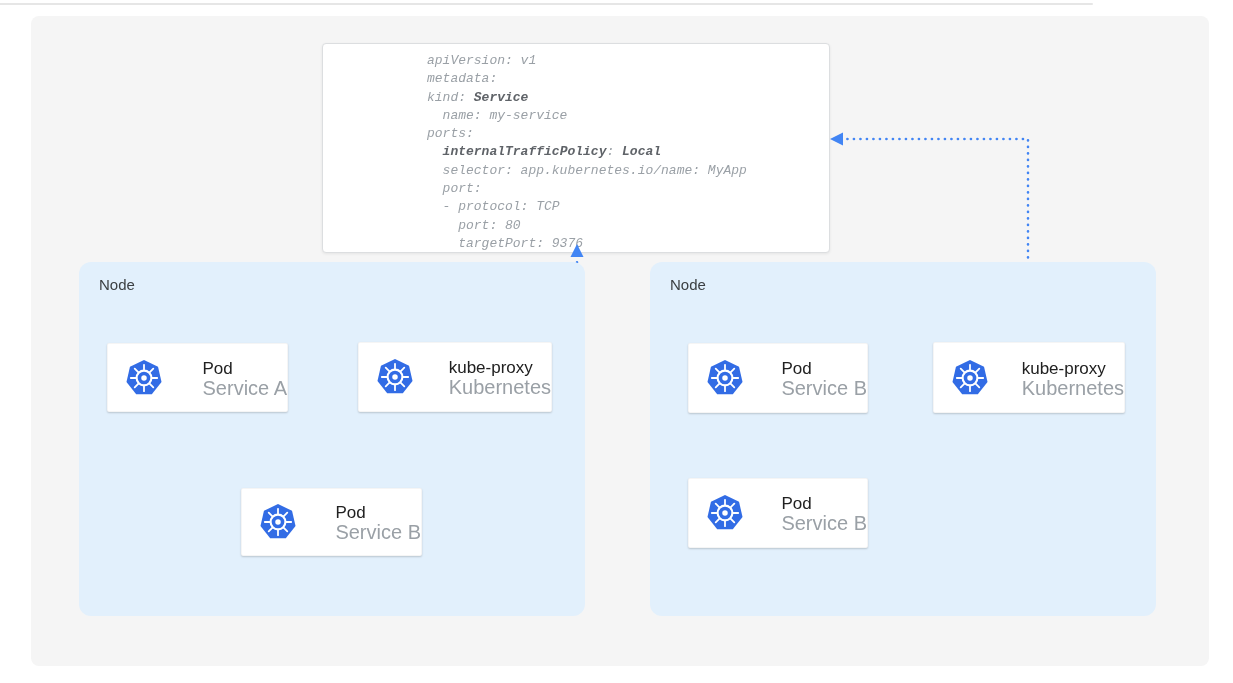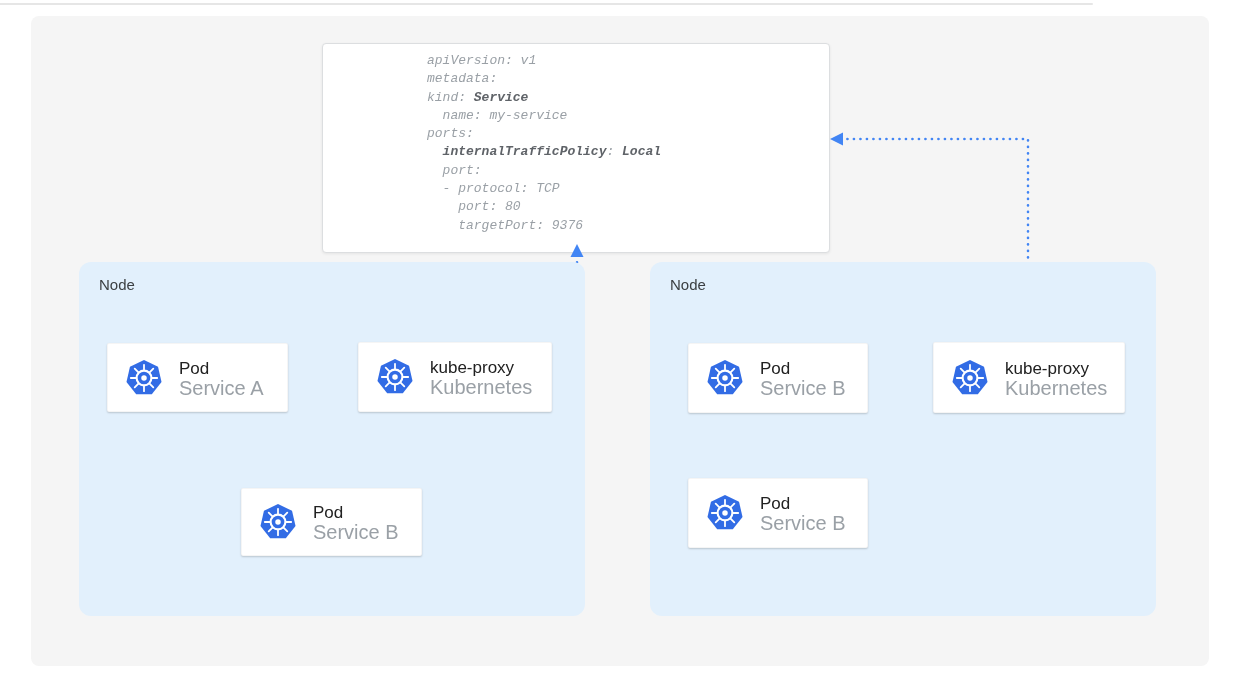--- a/index.html
+++ b/index.html
@@ -37,21 +37,21 @@
     border-radius:12px;}
   .node-left{left:48px;top:246px;}
   .node-right{left:619px;top:246px;}
   .node-label{position:absolute;left:20px;top:14px;font-size:15px;
     color:#3c4043;}
 
   
   .card{position:absolute;background:#ffffff;border-radius:2px;
     border:1px solid rgba(0,0,0,0.04);
     box-shadow:0 1px 2px rgba(0,0,0,0.18);
-    display:flex;align-items:center;padding-left:17px;}
+    display:flex;align-items:center;padding-left:17px;justify-content:space-between;}
   .card .icon{flex:0 0 auto;width:38px;height:38px;margin-right:16px;}
   .card .txt{display:flex;flex-direction:column;justify-content:center;}
   .card .title{font-size:17px;color:var(--title-dark);line-height:21px;}
   .card .subtitle{font-size:20px;color:var(--sub-gray);line-height:19px;}
 
   .card-l-pod-a{left:28px;top:81px;width:181px;height:69px;}
   .card-l-kproxy{left:279px;top:80px;width:194px;height:70px;}
   .card-l-pod-b{left:162px;top:226px;width:181px;height:68px;}
   .card-r-pod-b1{left:38px;top:81px;width:180px;height:70px;}
   .card-r-kproxy{left:283px;top:80px;width:192px;height:71px;}
@@ -74,20 +74,21 @@
   <div class="panel">
 
     <div class="yaml-card">
       <div>
           <div class="code-line"><span>apiVersion: v1</span></div>
           <div class="code-line"><span>metadata:</span></div>
           <div class="code-line"><span>kind: </span><span class="bold">Service</span></div>
           <div class="code-line"><span>  name: my-service</span></div>
           <div class="code-line"><span>ports:</span></div>
           <div class="code-line"><span>  </span><span class="bold">internalTrafficPolicy</span><span>: </span><span class="bold">Local</span></div>
+          <div class="code-line"><span>  selector: app.kubernetes.io/name: MyApp</span></div>
           <div class="code-line"><span>  port:</span></div>
           <div class="code-line"><span>  - protocol: TCP</span></div>
           <div class="code-line"><span>    port: 80</span></div>
           <div class="code-line"><span>    targetPort: 9376</span></div>
         </div>
     </div>
 
     <svg class="connections" viewBox="0 0 1178 650" xmlns="http://www.w3.org/2000/svg">
 
       <g>

